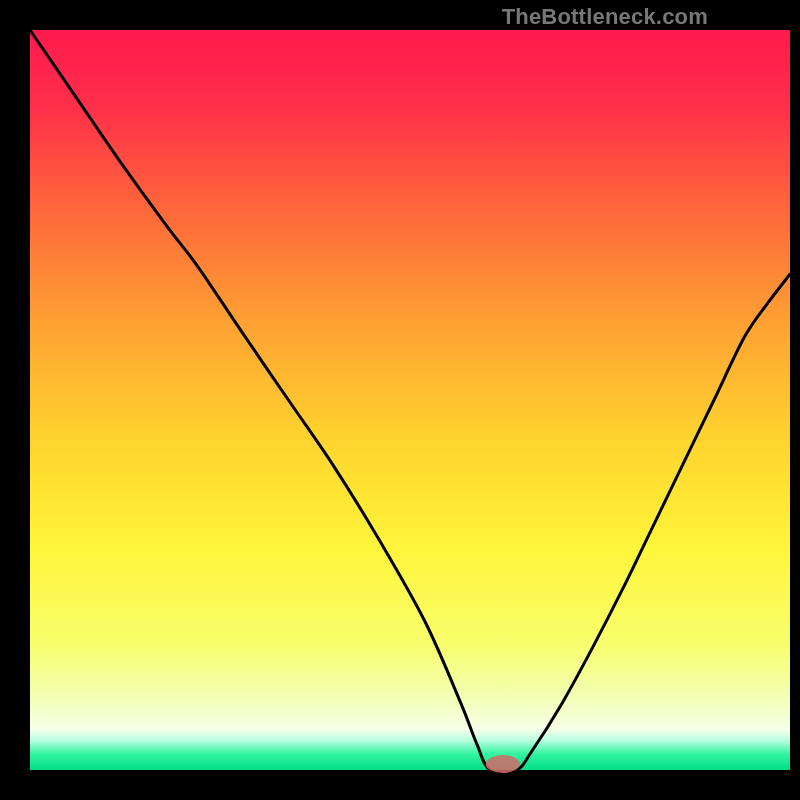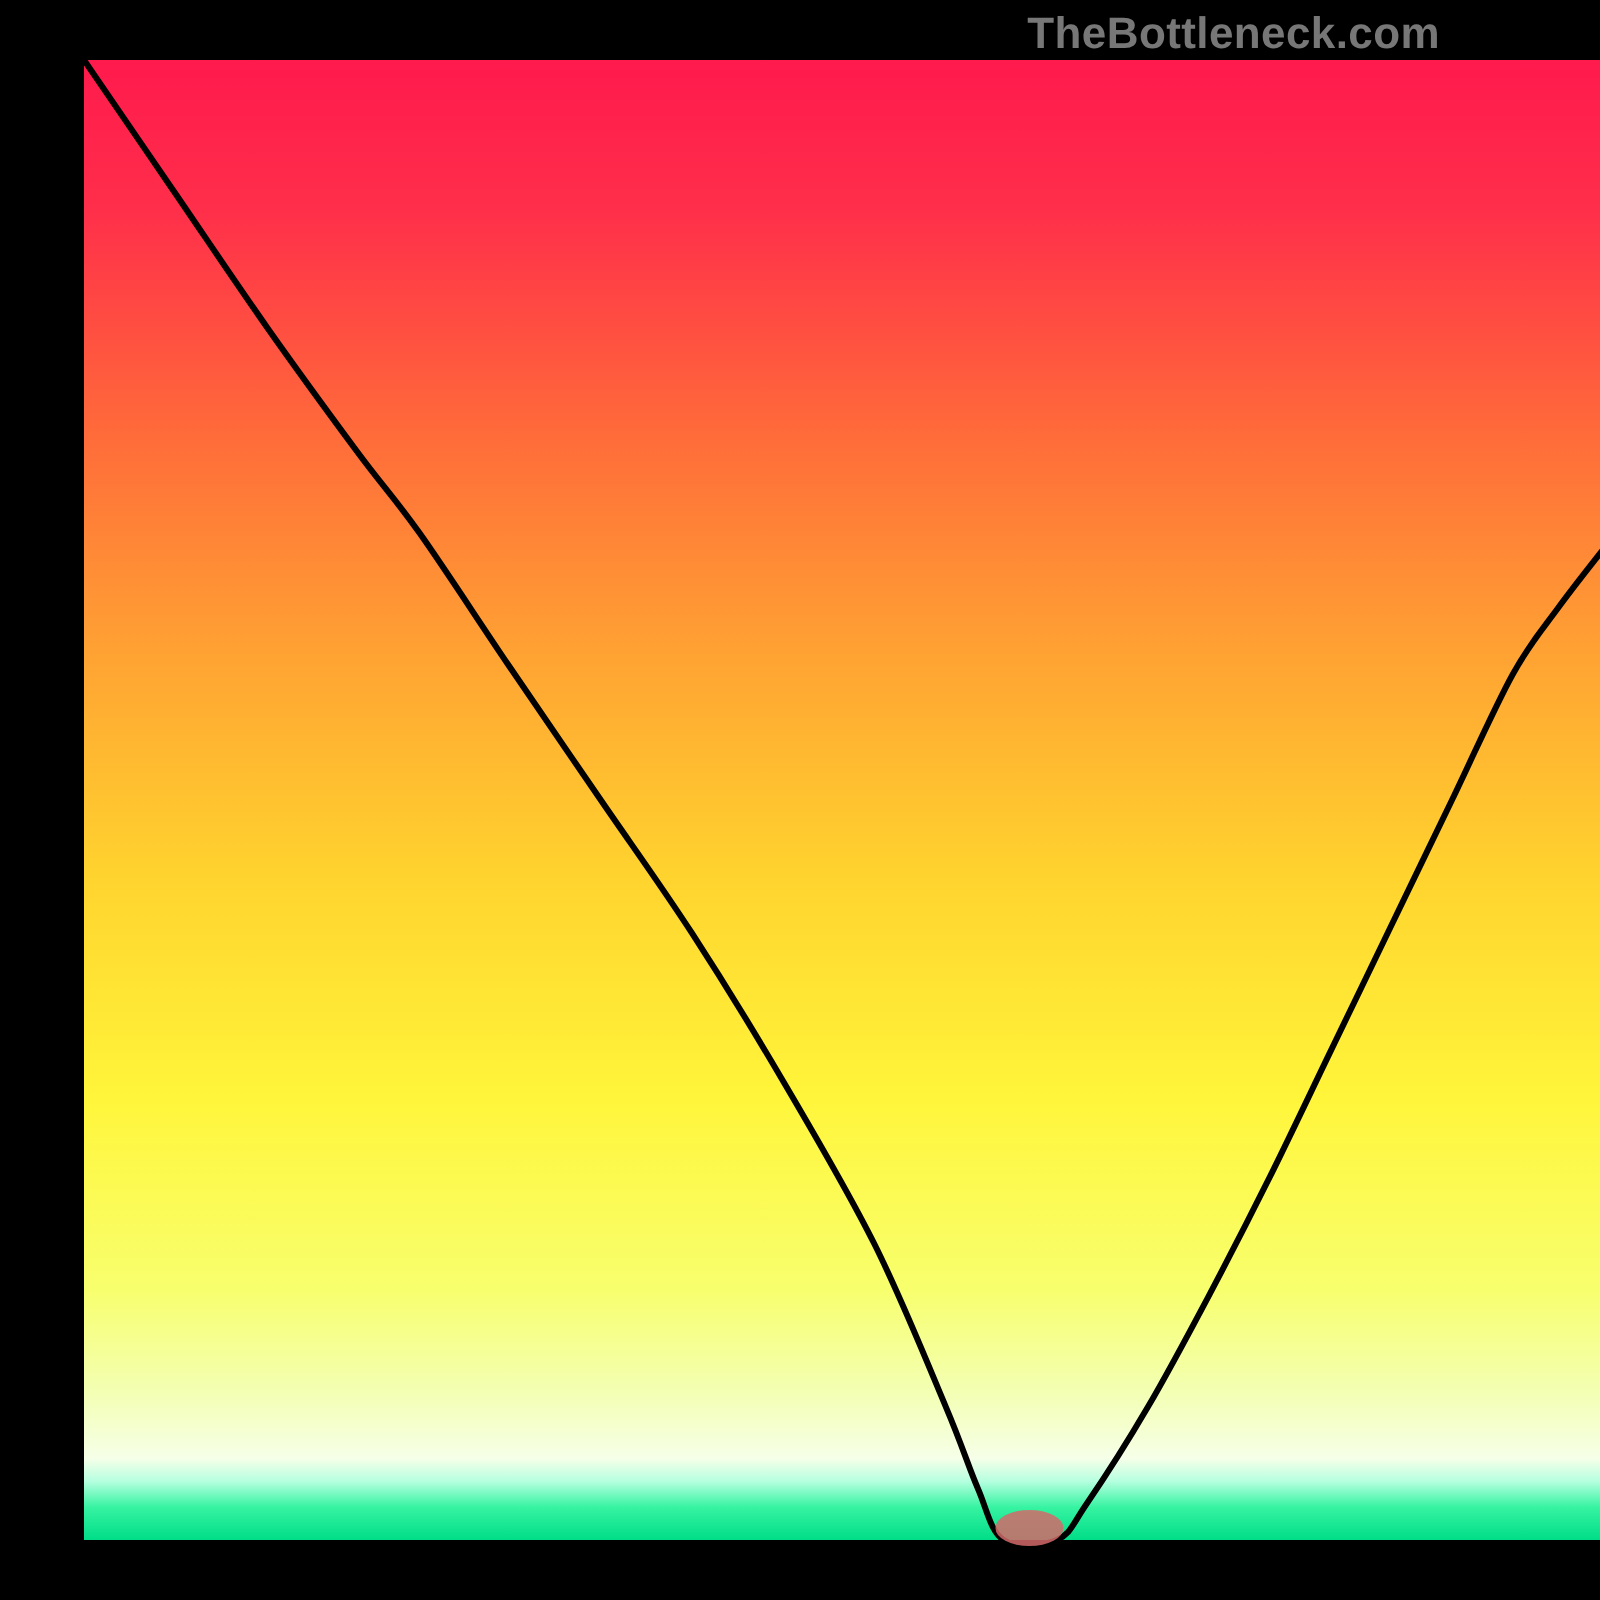--- a/index.html
+++ b/index.html
@@ -6,21 +6,21 @@
     margin: 0;
     padding: 0;
     width: 800px;
     height: 800px;
     background: #000;
     overflow: hidden;
   }
   .frame {
     position: absolute;
     top: 0;
-    left: 12px;
+    left: 0;
     width: 720px;
     height: 800px;
   }
   .watermark {
     position: absolute;
     top: 4px;
     right: 12px;
     font-family: Arial, Helvetica, sans-serif;
     font-size: 22px;
     font-weight: 600;

